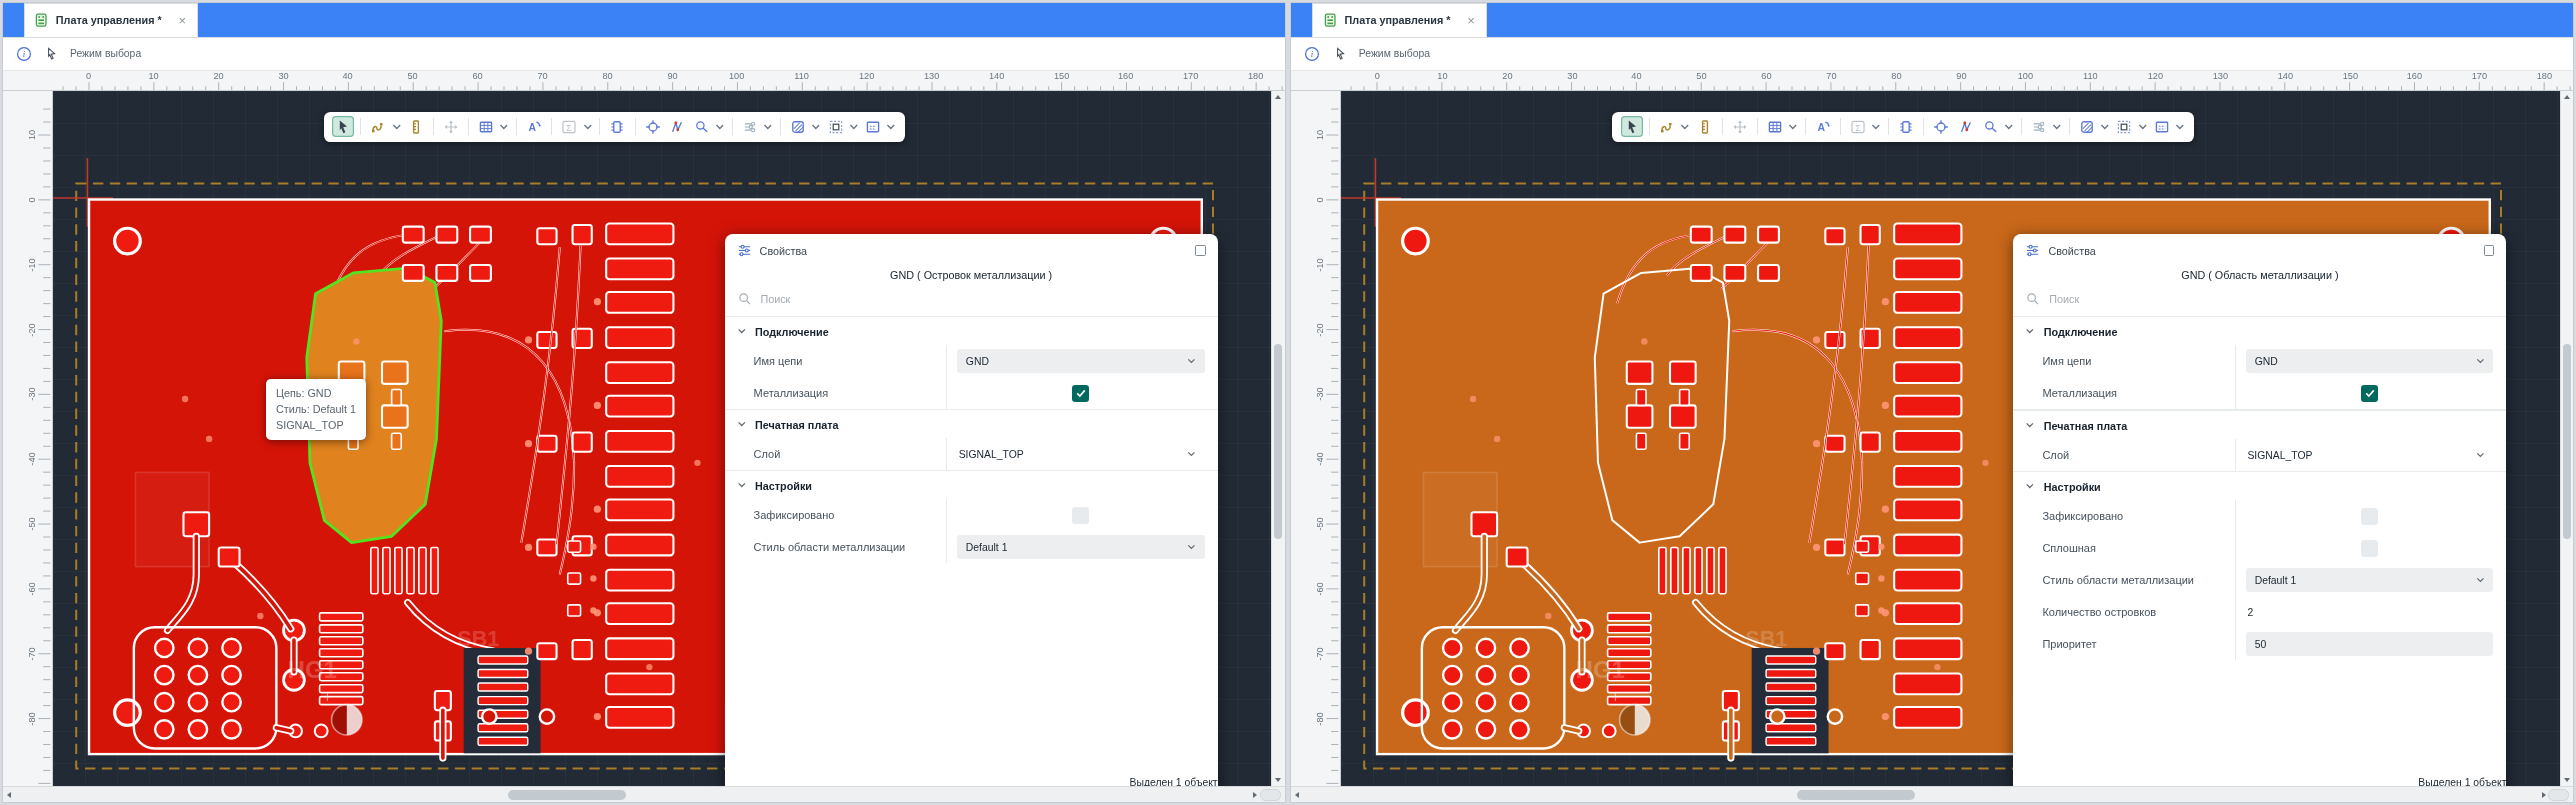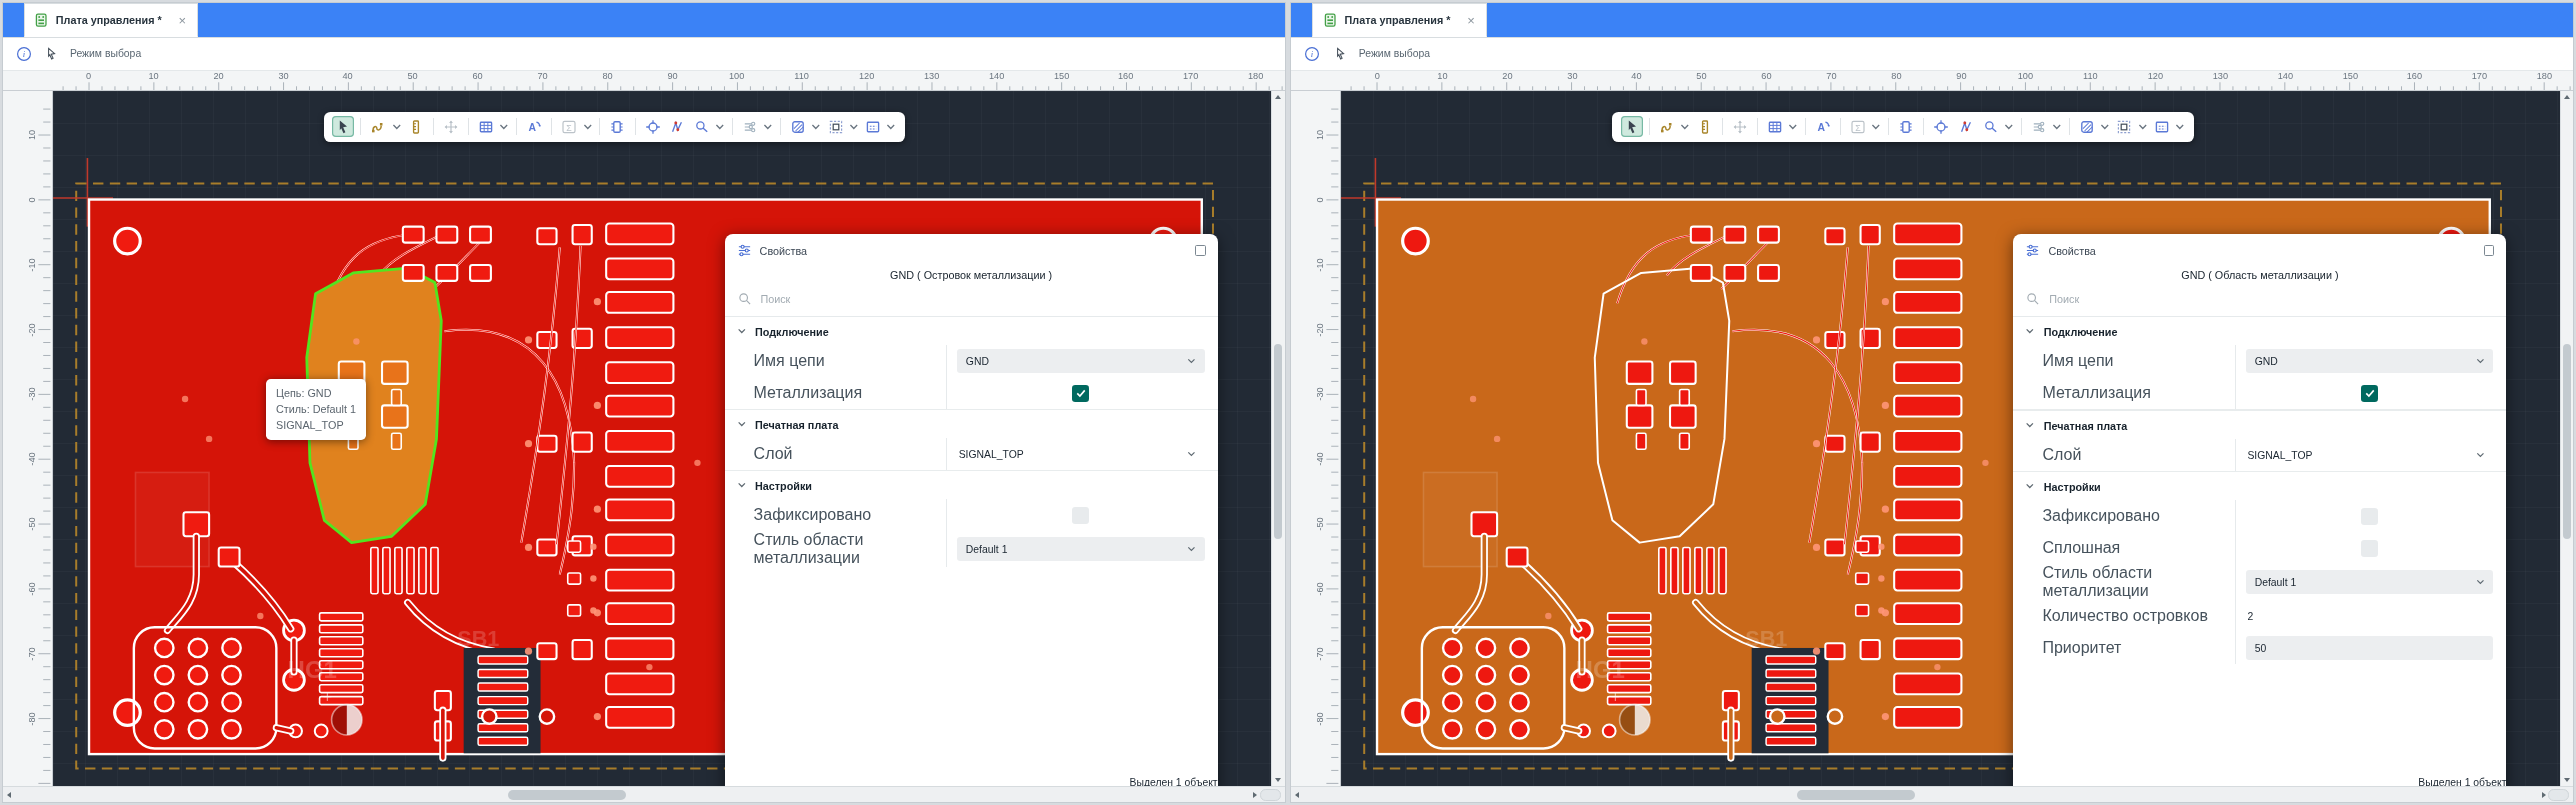--- a/index.html
+++ b/index.html
@@ -55,21 +55,21 @@
   .ptitle{text-align:center;font-weight:normal;font-size:10.8px;color:#17222c;padding:5.6px 0 7.2px;flex:none;}
   .psearch{display:flex;align-items:center;gap:7.2px;padding:4px 13px 10.4px;border-bottom:0.8px solid #e6eaec;flex:none;}
   .psearch svg{width:13.6px;height:13.6px;flex:none;}
   .psearch input{border:none;outline:none;font-size:10.8px;color:#333;flex:1;font-family:inherit;background:transparent;}
   .psearch input::placeholder{color:#a2abb2;}
   .psections{flex:none;}
   .sec+.sec{border-top:1.6px solid #e8eced;}
   .sec-h{display:flex;align-items:center;gap:8.8px;padding:8.8px 0 7.2px 12px;font-weight:bold;font-size:10.8px;color:#17222c;}
   .sec-h svg{width:9.6px;height:7.2px;}
   .prow{display:flex;min-height:32px;align-items:stretch;}
-  .plabel{width:45%;padding-left:29px;box-sizing:border-box;color:#46525c;font-size:16px;display:flex;align-items:center;}
+  .plabel{width:45%;padding-left:29px;box-sizing:border-box;color:#46525c;font-size:11px;display:flex;align-items:center;}
   .pctrl{flex:1;display:flex;align-items:center;border-left:0.8px solid #e6eaec;padding:4px 13px 4px 9.6px;box-sizing:border-box;}
   .sel{flex:1;height:24px;background:#eceef0;border-radius:3.2px;display:flex;align-items:center;justify-content:space-between;padding:0 8.8px;color:#1a2530;font-size:10.4px;cursor:pointer;}
   .sel.plain{background:transparent;padding-left:1.6px;}
   .sel svg{width:8.8px;height:7.2px;flex:none;}
   .tval{font-size:10.4px;color:#1a2530;padding-left:1.6px;}
   .inp{flex:1;height:24px;background:#eceef0;border:none;outline:none;border-radius:3.2px;padding:0 8.8px;font-size:10.4px;color:#1a2530;font-family:inherit;}
   .chk{width:17px;height:17px;border-radius:3.2px;background:#e8ebed;margin:0 auto;display:flex;align-items:center;justify-content:center;cursor:pointer;}
   .chk svg{display:none;width:12px;height:12px;}
   .chk.on{background:#00695f;}
   .chk.on svg{display:block;}

